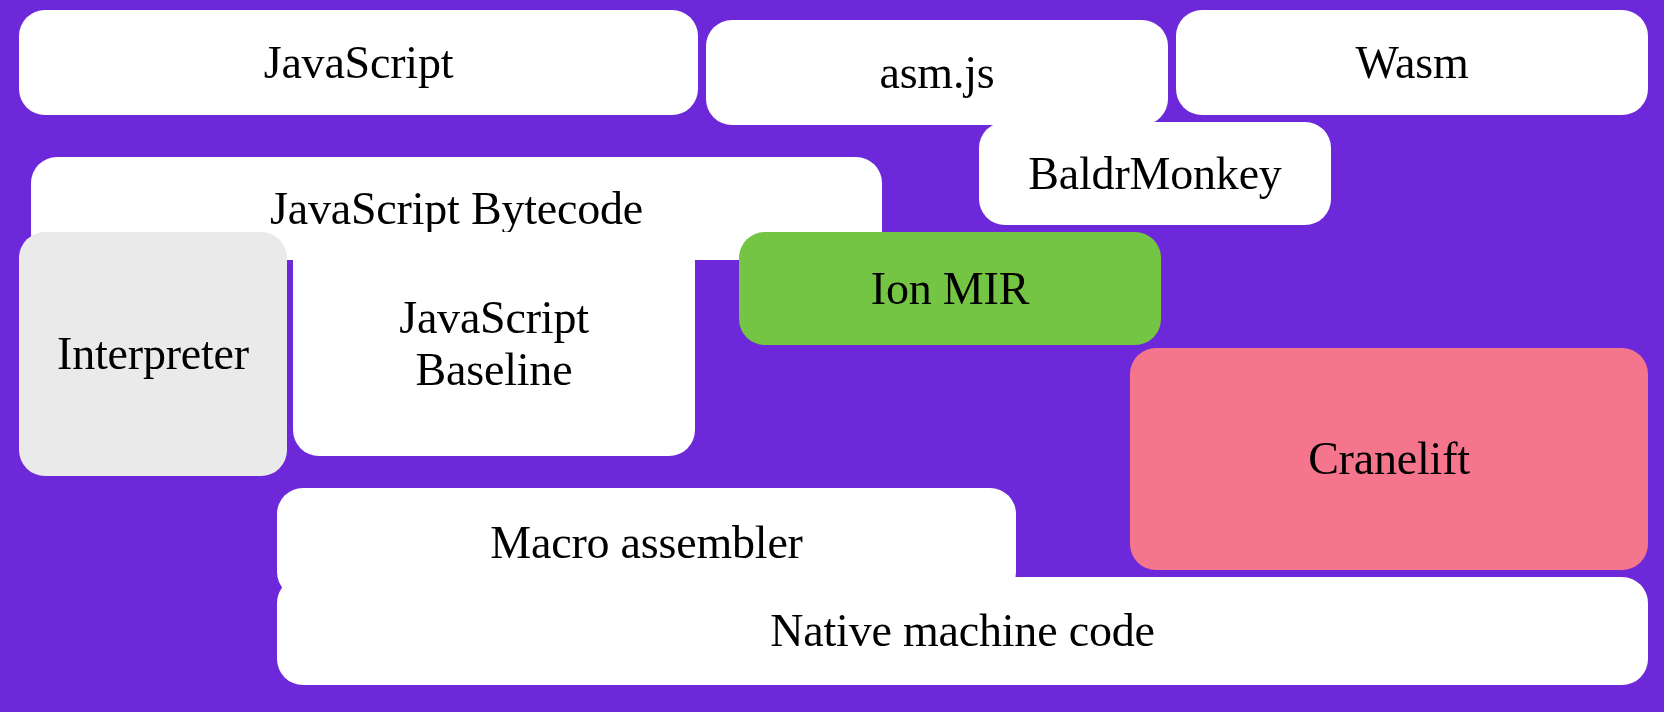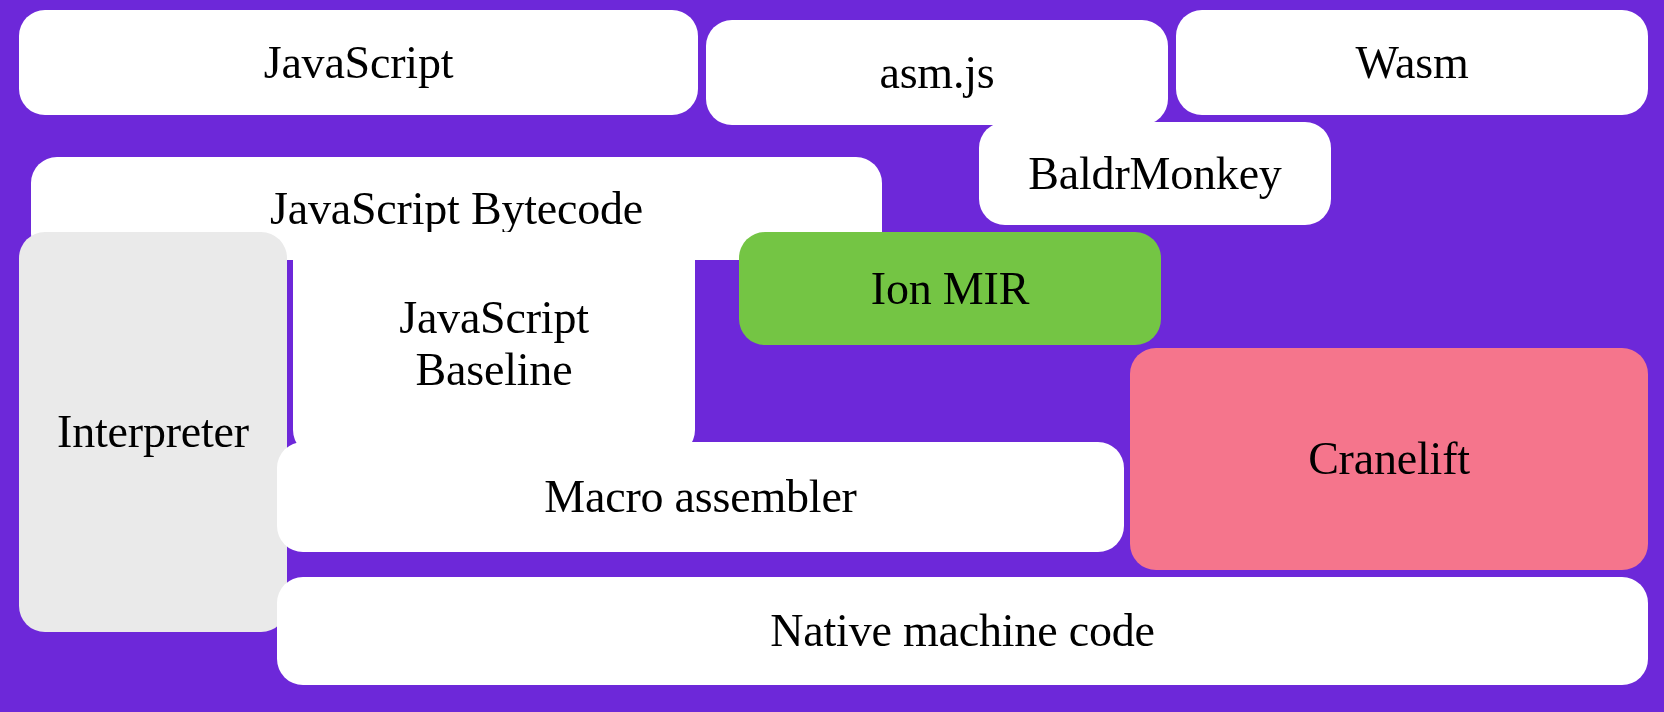--- a/index.html
+++ b/index.html
@@ -38,20 +38,20 @@
 </style>
 </head>
 <body>
 
 <div id="canvas">
     <div class="node" style="left: 19px; top: 10px; width: 679px; height: 105px; background: rgb(255, 255, 255);"><span>JavaScript</span></div>
     <div class="node" style="left: 706px; top: 20px; width: 462px; height: 105px; background: rgb(255, 255, 255);"><span>asm.js</span></div>
     <div class="node" style="left: 1176px; top: 10px; width: 472px; height: 105px; background: rgb(255, 255, 255);"><span>Wasm</span></div>
     <div class="node" style="left: 31px; top: 122px; width: 851px; height: 103px; background: rgb(255, 255, 255); margin-top: 35px;"><span>JavaScript Bytecode</span></div>
     <div class="node" style="left: 979px; top: 122px; width: 352px; height: 103px; background: rgb(255, 255, 255); align-items: center;"><span>BaldrMonkey</span></div>
-    <div class="node gray" style="left: 19px; top: 232px; width: 268px; height: 400px; background: rgb(234, 234, 234);"><span>Interpreter</span></div>
+    <div class="node gray" style="left: 19px; top: 232px; width: 268px; height: 244px; background: rgb(234, 234, 234);"><span>Interpreter</span></div>
     <div class="node" style="left: 293px; top: 232px; width: 402px; height: 224px; background: rgb(255, 255, 255);"><span>JavaScript
 Baseline</span></div>
     <div class="node green" style="left: 739px; top: 232px; width: 422px; height: 113px; background: rgb(116, 197, 68);"><span>Ion MIR</span></div>
     <div class="node pink" style="left: 1130px; top: 348px; width: 518px; height: 222px; background: rgb(245, 117, 140);"><span>Cranelift</span></div>
-    <div class="node" style="left: 277px; top: 442px; width: 847px; height: 110px; background: rgb(255, 255, 255);"><span>Macro assembler</span></div>
+    <div class="node" style="left: 277px; top: 488px; width: 739px; height: 110px; background: rgb(255, 255, 255);"><span>Macro assembler</span></div>
     <div class="node" style="left: 277px; top: 577px; width: 1371px; height: 108px; background: rgb(255, 255, 255); justify-content: center;"><span>Native machine code</span></div>
   </div>
 
 </body></html>

